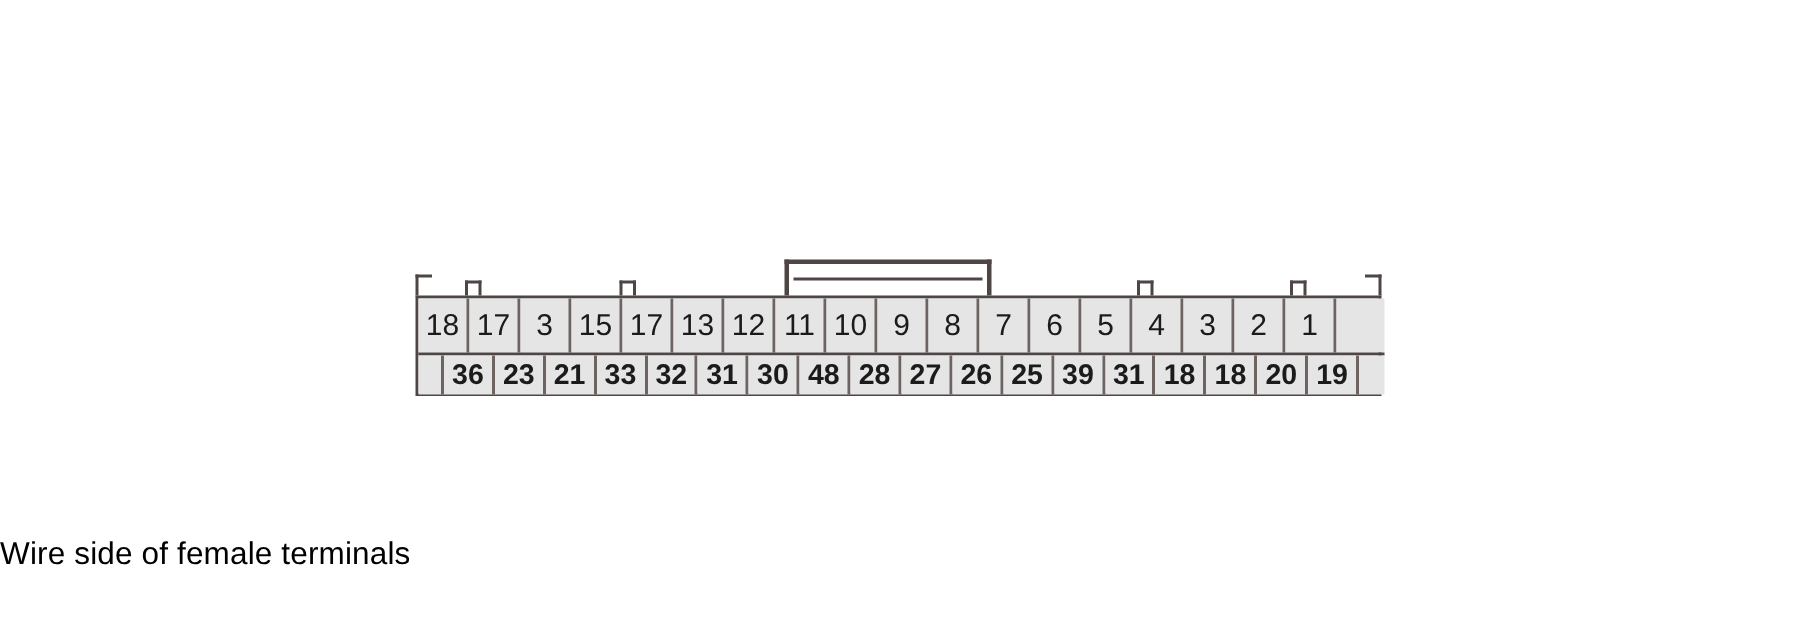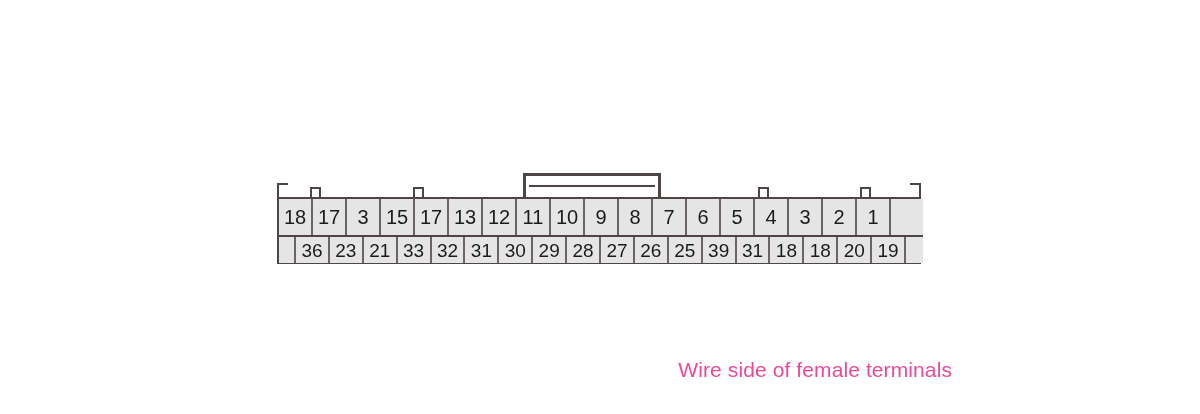--- a/index.html
+++ b/index.html
@@ -113,20 +113,21 @@
     box-sizing: border-box;
   }
   .pin-row.top {
     top: 0;
     height: 36px;
   }
   .pin-row.bottom {
     top: 36px;
     height: 28px;
     border-top: 2.5px solid #4d4644;
+    font-weight: bold;
   }
 
   .pin-cell {
     flex: 1 1 0;
     position: relative;
     display: flex;
     align-items: center;
     justify-content: center;
     box-sizing: border-box;
     border-right: 2px solid #6d6462;
@@ -156,23 +157,23 @@
     flex: 0 0 17px;
     border-right: none;
   }
 
   
   #caption {
     position: absolute;
     left: 0;
     top: 358px;
     width: 952px;
-    text-align: right;
+    text-align: left;
     font-size: 21px;
-    color: #ec4899;
+    color: #000000;
     letter-spacing: 0.1px;
   }
 </style>
 </head>
 <body>
 
 <div id="stage">
 
   <div id="connector">
 
@@ -222,21 +223,21 @@
 
       <div class="pin-row bottom">
         <div class="pin-cell half blank"></div>
         <div class="pin-cell">36</div>
         <div class="pin-cell">23</div>
         <div class="pin-cell">21</div>
         <div class="pin-cell">33</div>
         <div class="pin-cell">32</div>
         <div class="pin-cell">31</div>
         <div class="pin-cell">30</div>
-        <div class="pin-cell">29</div>
+        <div class="pin-cell">48</div>
         <div class="pin-cell">28</div>
         <div class="pin-cell">27</div>
         <div class="pin-cell">26</div>
         <div class="pin-cell">25</div>
         <div class="pin-cell">39</div>
         <div class="pin-cell">31</div>
         <div class="pin-cell">18</div>
         <div class="pin-cell">18</div>
         <div class="pin-cell">20</div>
         <div class="pin-cell">19</div>

